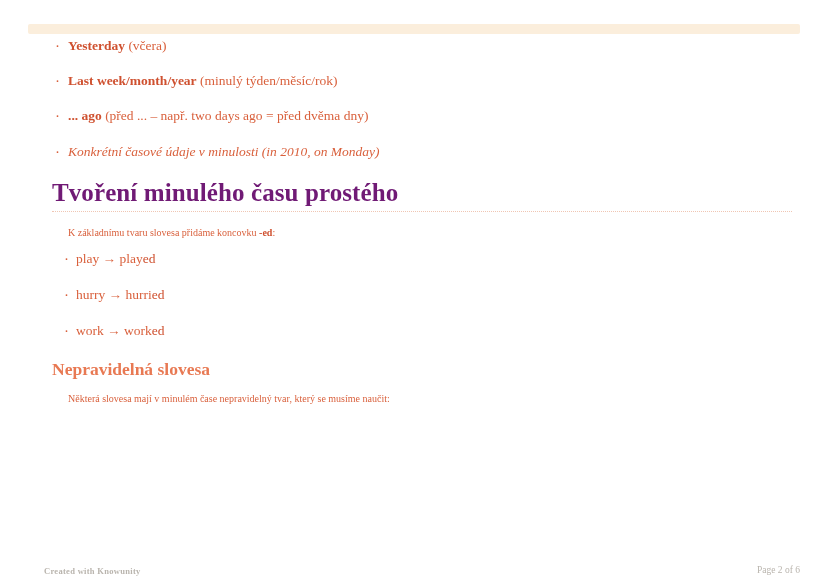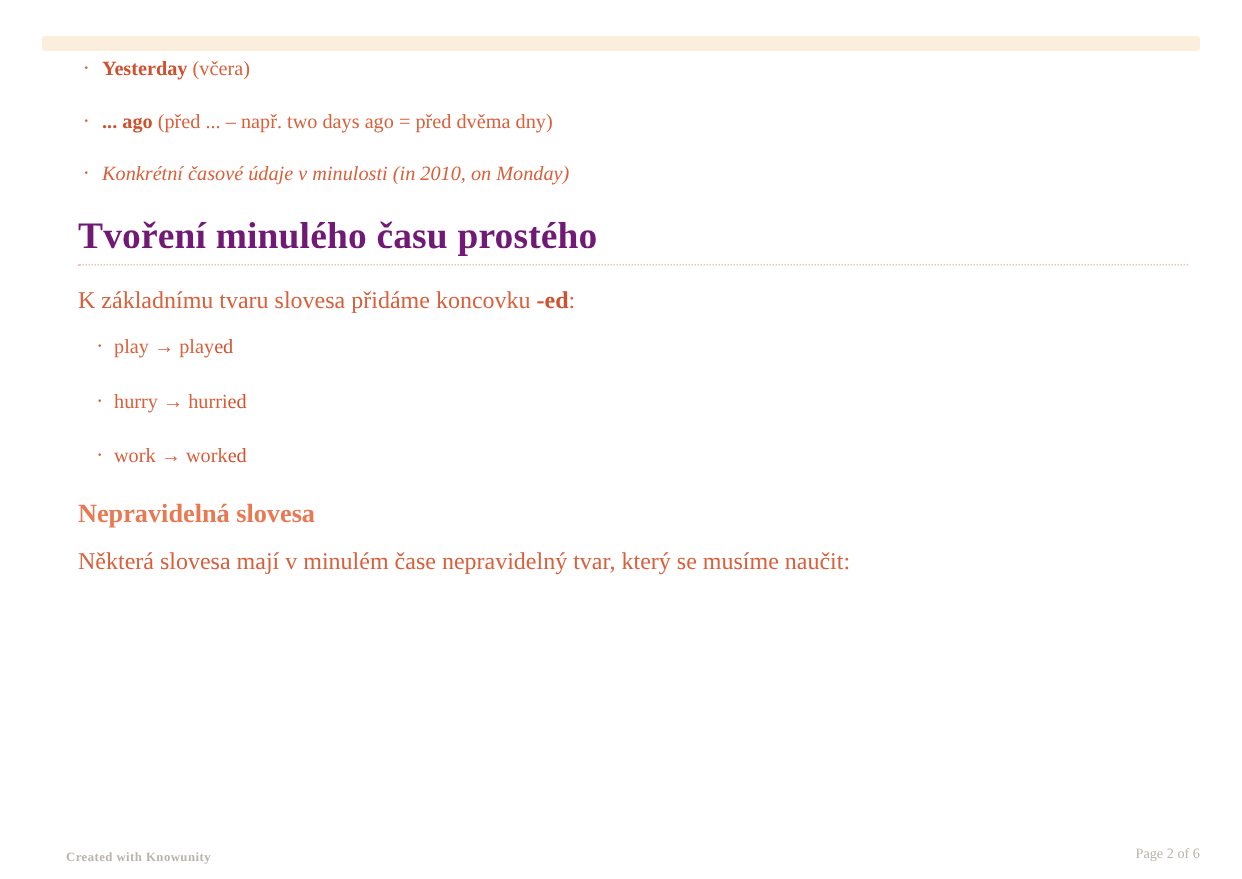--- a/index.html
+++ b/index.html
@@ -80,23 +80,23 @@
     margin: 0 0 14px 0;
     height: 0;
   }
   h2.sub-title {
     font-size: 17.5px;
     font-weight: bold;
     color: #e87953;
     margin: 10px 0 12px 0;
   }
   p.para {
-    font-size: 16px;
+    font-size: 10px;
     color: #d9603c;
-    margin: 0 0 8px 0;
+    margin: 0 0 8px 16px;
     line-height: 1.3;
   }
   p.para strong {
     font-weight: bold;
     color: #cf5130;
   }
   ul.ilist {
     list-style: none;
     margin: 12px 0 0 0;
     padding: 0;
@@ -151,20 +151,21 @@
 <body>
 
 <div class="page">
 
   <div class="top-band"></div>
 
   <div class="content">
 
     <ul class="blist">
       <li><strong>Yesterday</strong><span> (včera)</span></li>
+      <li><strong>Last week/month/year</strong><span> (minulý týden/měsíc/rok)</span></li>
       <li><strong>... ago</strong><span> (před ... – např. two days ago = před dvěma dny)</span></li>
       <li><span class="plain">Konkrétní časové údaje v minulosti (in 2010, on Monday)</span></li>
     </ul>
 
     <h1 class="section-title">Tvoření minulého času prostého</h1>
     <div class="dotted-rule"></div>
 
 
     <p class="para"><span>K základnímu tvaru slovesa přidáme koncovku </span><strong>-ed</strong><span>:</span></p>
 

